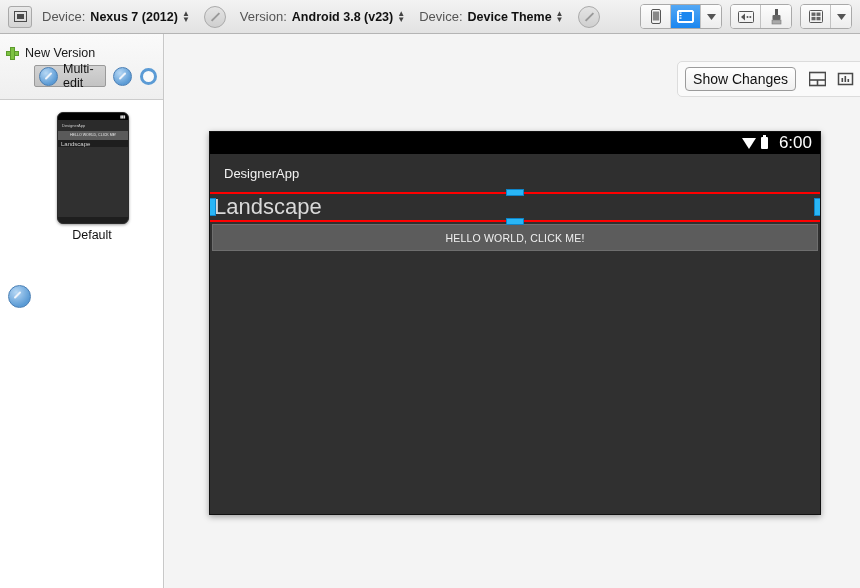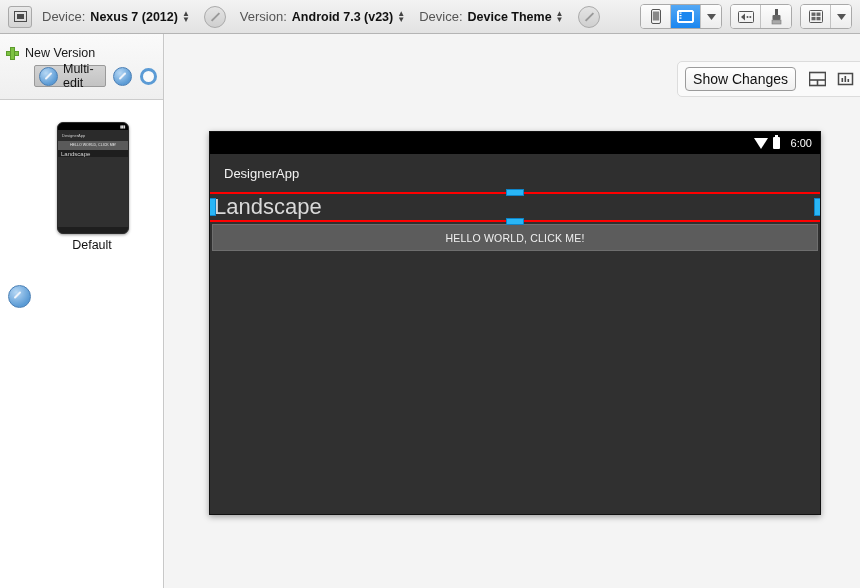--- a/index.html
+++ b/index.html
@@ -320,21 +320,21 @@
     height: 22px;
     background: #000;
     display: flex;
     align-items: center;
     justify-content: flex-end;
     padding-right: 8px;
     box-sizing: border-box;
   }
   #dev-time {
     color: #fff;
-    font-size: 11px;
+    font-size: 17px;
     margin-left: 11px;
   }
   .wifi-glyph {
     width: 0; height: 0;
     border-left: 7px solid transparent;
     border-right: 7px solid transparent;
     border-top: 11px solid #fff;
   }
   .batt-glyph {
     width: 7px; height: 12px;
@@ -423,21 +423,21 @@
   <span class="tb-label">Device:</span>
   <span class="tb-value">Nexus 7 (2012)</span>
   <span class="stepper">
       <span>▲</span>
       <span>▼</span>
     </span>
 
   <div class="pencil-circle"></div>
 
   <span class="tb-label">Version:</span>
-  <span class="tb-value">Android 7.3 (v23)</span>
+  <span class="tb-value">Android 3.8 (v23)</span>
   <span class="stepper">
       <span>▲</span>
       <span>▼</span>
     </span>
 
   <span class="tb-label">Device:</span>
   <span class="tb-value">Device Theme</span>
   <span class="stepper">
       <span>▲</span>
       <span>▼</span>
@@ -518,21 +518,21 @@
         <span class="blue-pencil"></span>
         <span id="multi-edit-label">Multi-edit</span>
       </div>
       <span class="blue-pencil std"></span>
       <span class="blue-ring"></span>
     </div>
   </div>
 
   <div id="version-list">
 
-    <div class="thumb-wrap" style="left:57px; top:22px; width:70px;">
+    <div class="thumb-wrap" style="left:57px; top:12px; width:70px;">
       <div class="phone-thumb" style="width:70px; height:110px;">
         <div class="th-status">
             <span class="bars">▮▮▮</span>
           </div>
         <div class="th-appbar">DesignerApp</div>
         <div class="th-button">HELLO WORLD, CLICK ME!</div>
         <div class="th-text">Landscape</div>
         <div class="th-body" style="height:70px;"></div>
       </div>
       <div class="thumb-caption">Default</div>

